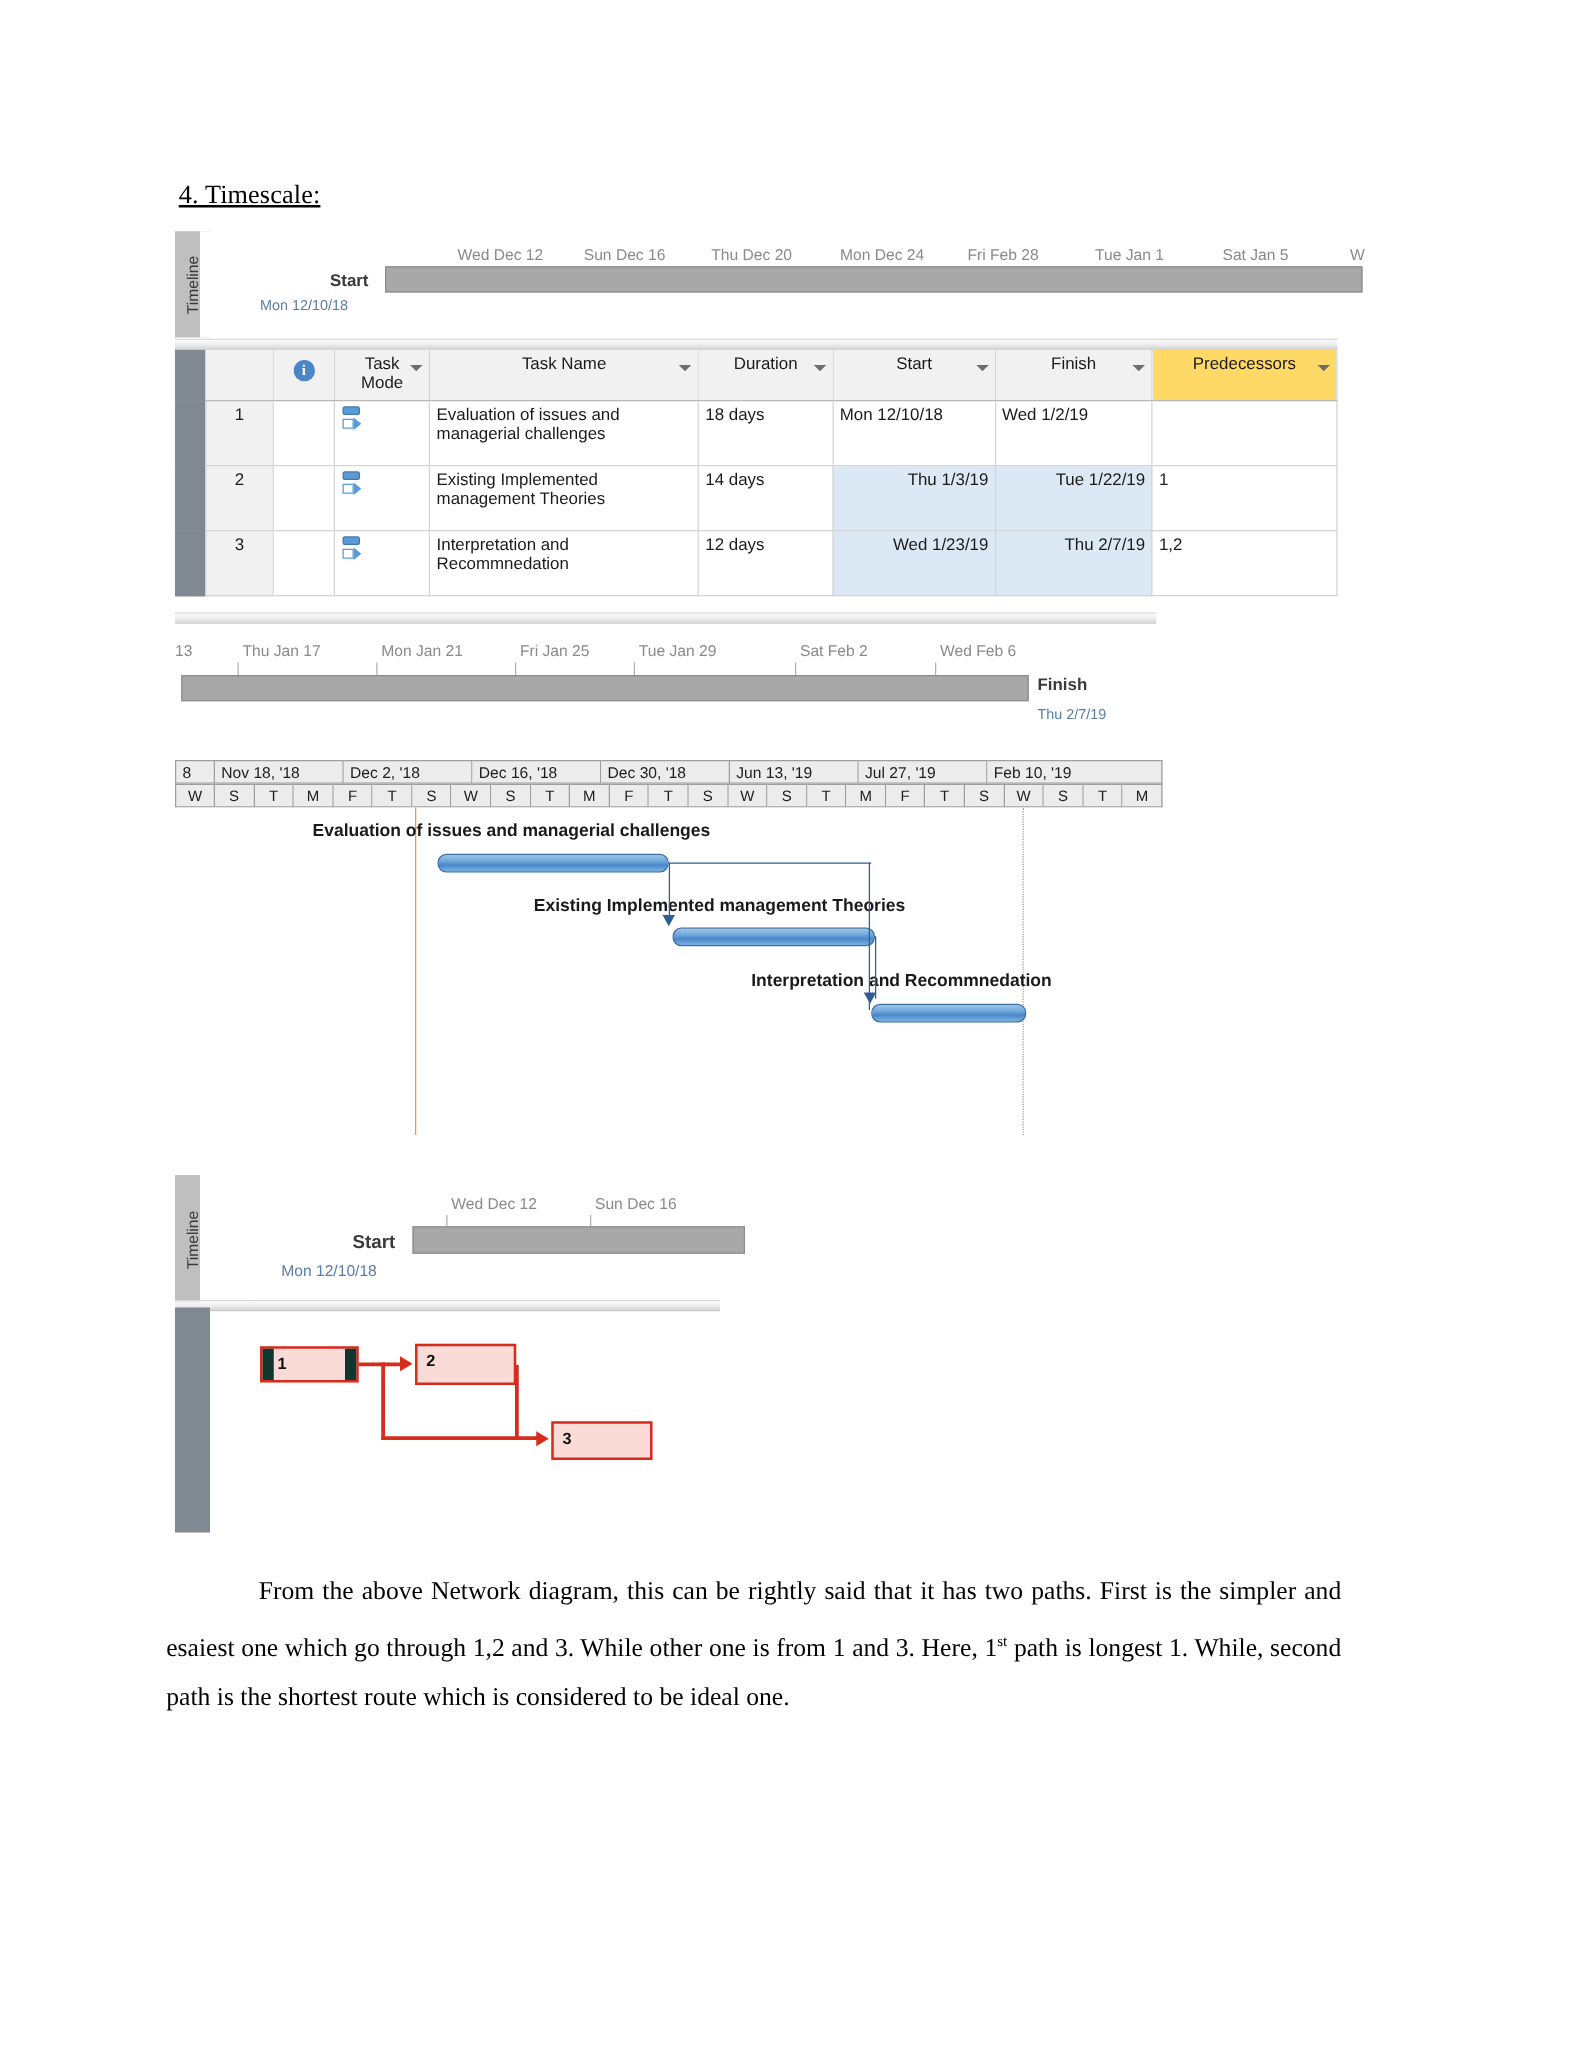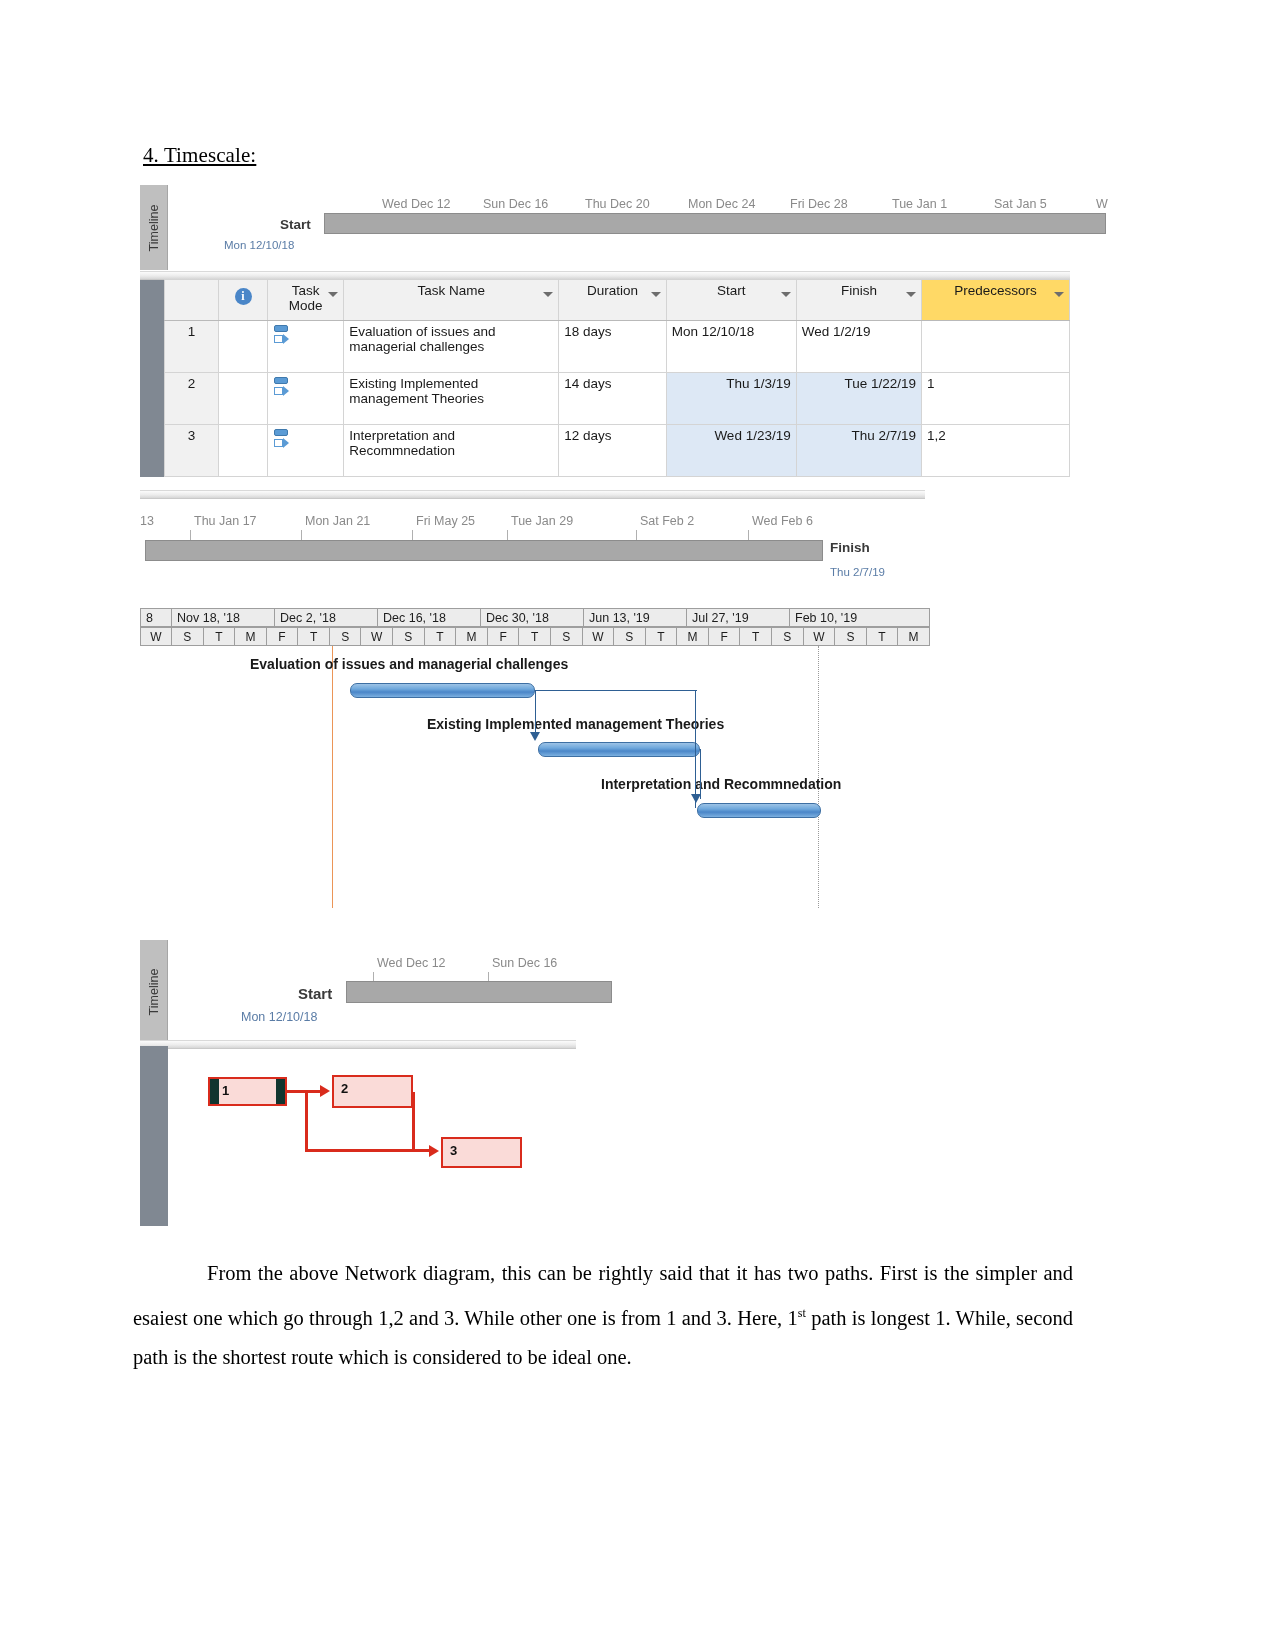--- a/index.html
+++ b/index.html
@@ -29,21 +29,21 @@
     background:#bfbfbf; border-right:1px solid #a6a6a6;
   }
   .tl-sidebar span {
     position:absolute; left:50%; top:50%;
     transform:translate(-50%,-50%) rotate(-90deg);
     white-space:nowrap;
     font-family:"Liberation Sans", sans-serif;
     font-size:12.5px; color:#3a3a3a;
   }
 
-  .tl-body { position:absolute; left:36px; top:0; right:0; height:85px; background:#fff; }
+  .tl-body { position:absolute; left:20px; top:0; right:0; height:85px; background:#fff; }
 
   .tl-ticks { position:absolute; left:0; top:12px; width:100%; height:26px; }
   .tl-tick { position:absolute; top:0; }
   .tl-tick .lbl {
     font-family:"Liberation Sans", sans-serif;
     font-size:12.5px; color:#8a8a8a; white-space:nowrap;
     padding-left:4px;
   }
   .tl-tick .mark {
     position:absolute; left:0; top:16px; width:1px; height:11px; background:#b0b0b0;
@@ -207,21 +207,21 @@
       </div>
       <div class="tl-tick" style="left:405px">
         <div class="lbl">Thu Dec 20</div>
           <div class="mark"></div>
       </div>
       <div class="tl-tick" style="left:508px">
         <div class="lbl">Mon Dec 24</div>
           <div class="mark"></div>
       </div>
       <div class="tl-tick" style="left:610px">
-        <div class="lbl">Fri Dec 28</div>
+        <div class="lbl">Fri Feb 28</div>
           <div class="mark"></div>
       </div>
       <div class="tl-tick" style="left:712px">
         <div class="lbl">Tue Jan 1</div>
           <div class="mark"></div>
       </div>
       <div class="tl-tick" style="left:814px">
         <div class="lbl">Sat Jan 5</div>
           <div class="mark"></div>
       </div>
@@ -338,21 +338,21 @@
     </div>
     <div class="tl-tick" style="left:50px">
       <div class="lbl">Thu Jan 17</div>
         <div class="mark"></div>
     </div>
     <div class="tl-tick" style="left:161px">
       <div class="lbl">Mon Jan 21</div>
         <div class="mark"></div>
     </div>
     <div class="tl-tick" style="left:272px">
-      <div class="lbl">Fri May 25</div>
+      <div class="lbl">Fri Jan 25</div>
         <div class="mark"></div>
     </div>
     <div class="tl-tick" style="left:367px">
       <div class="lbl">Tue Jan 29</div>
         <div class="mark"></div>
     </div>
     <div class="tl-tick" style="left:496px">
       <div class="lbl">Sat Feb 2</div>
         <div class="mark"></div>
     </div>

